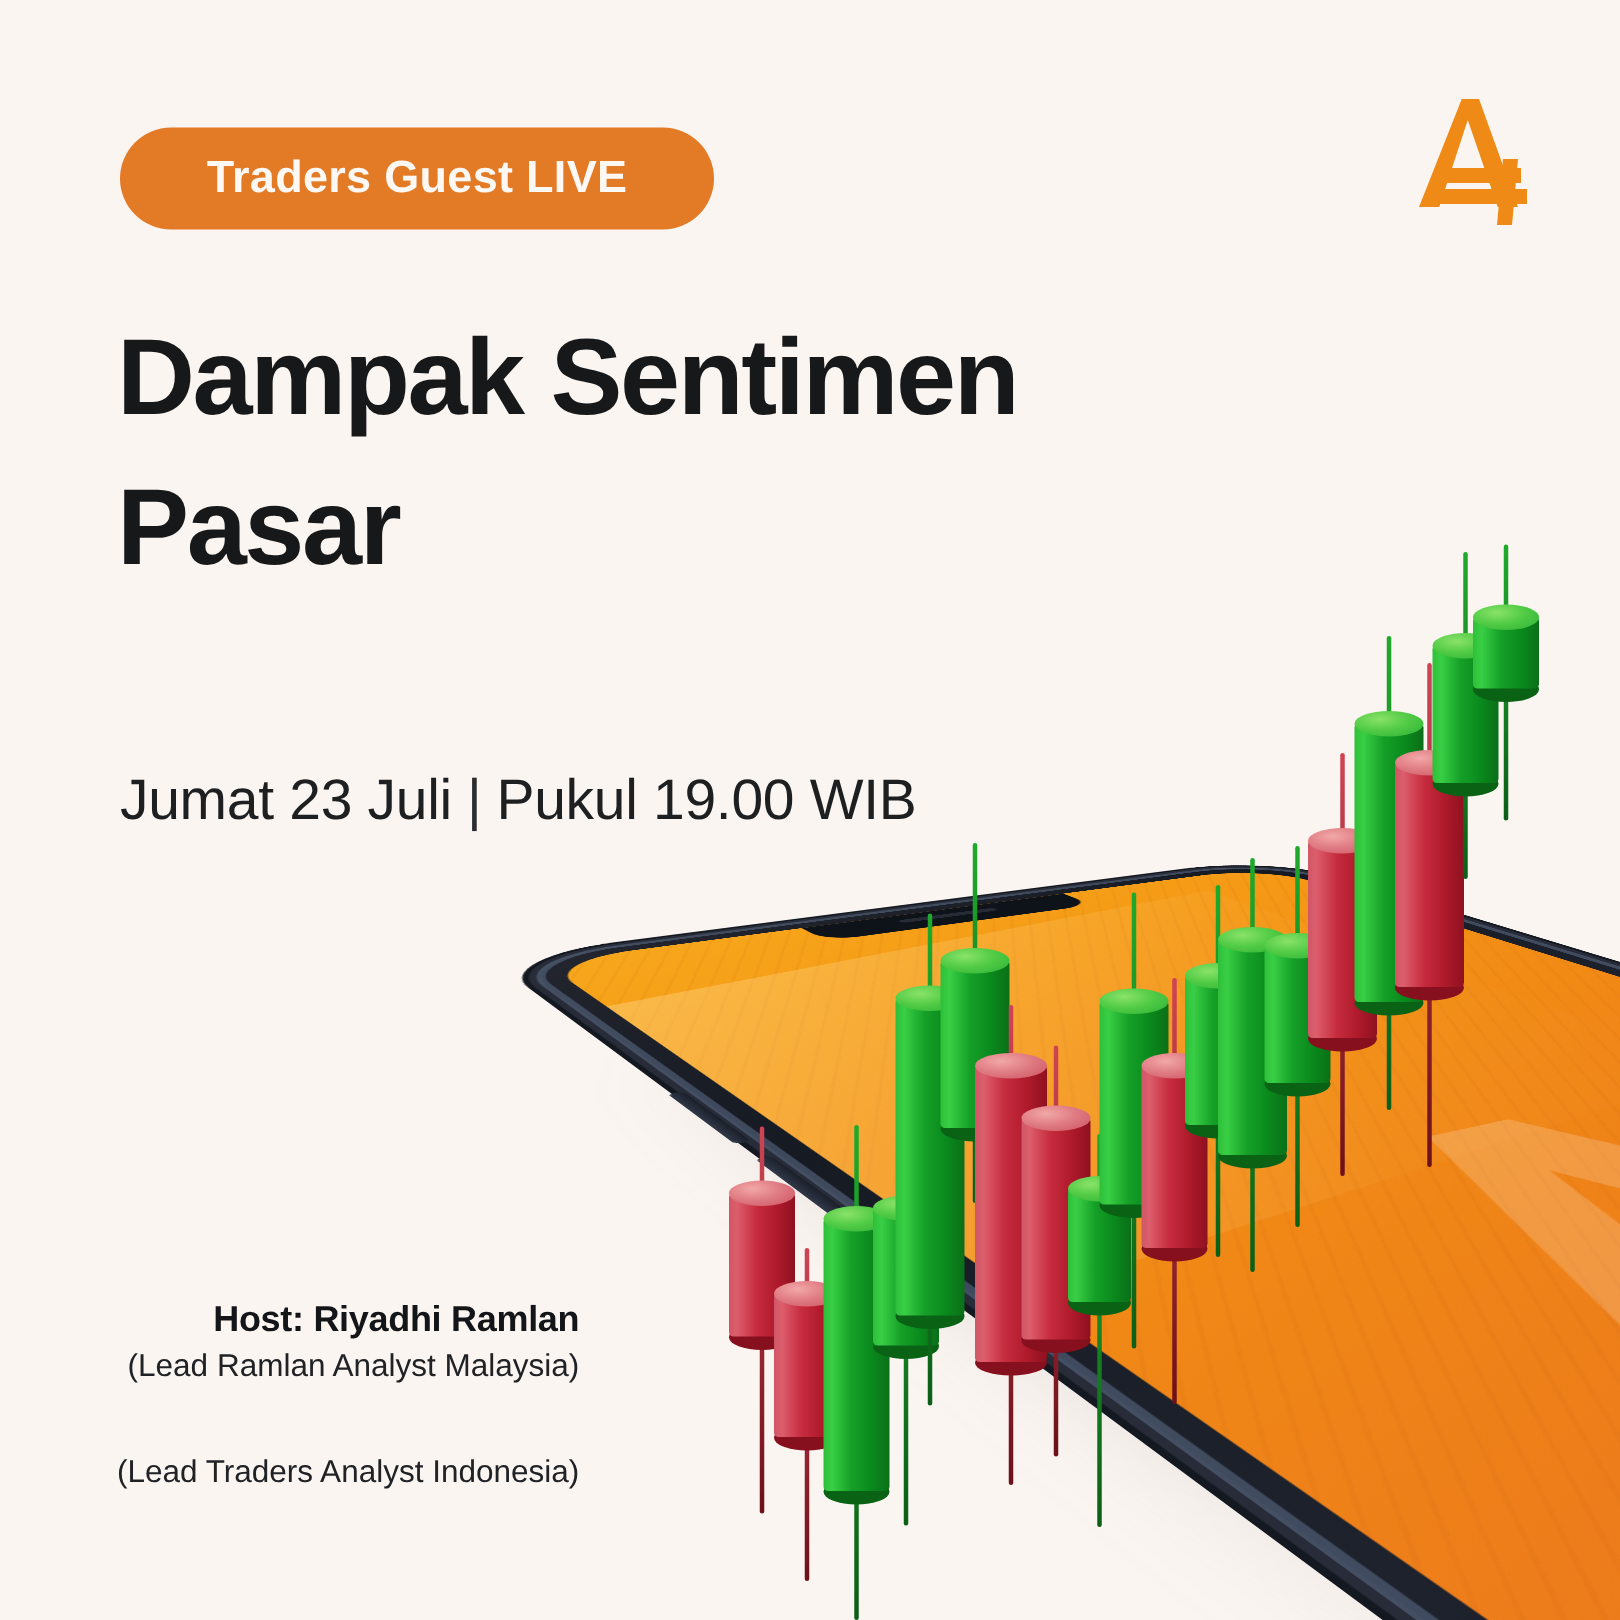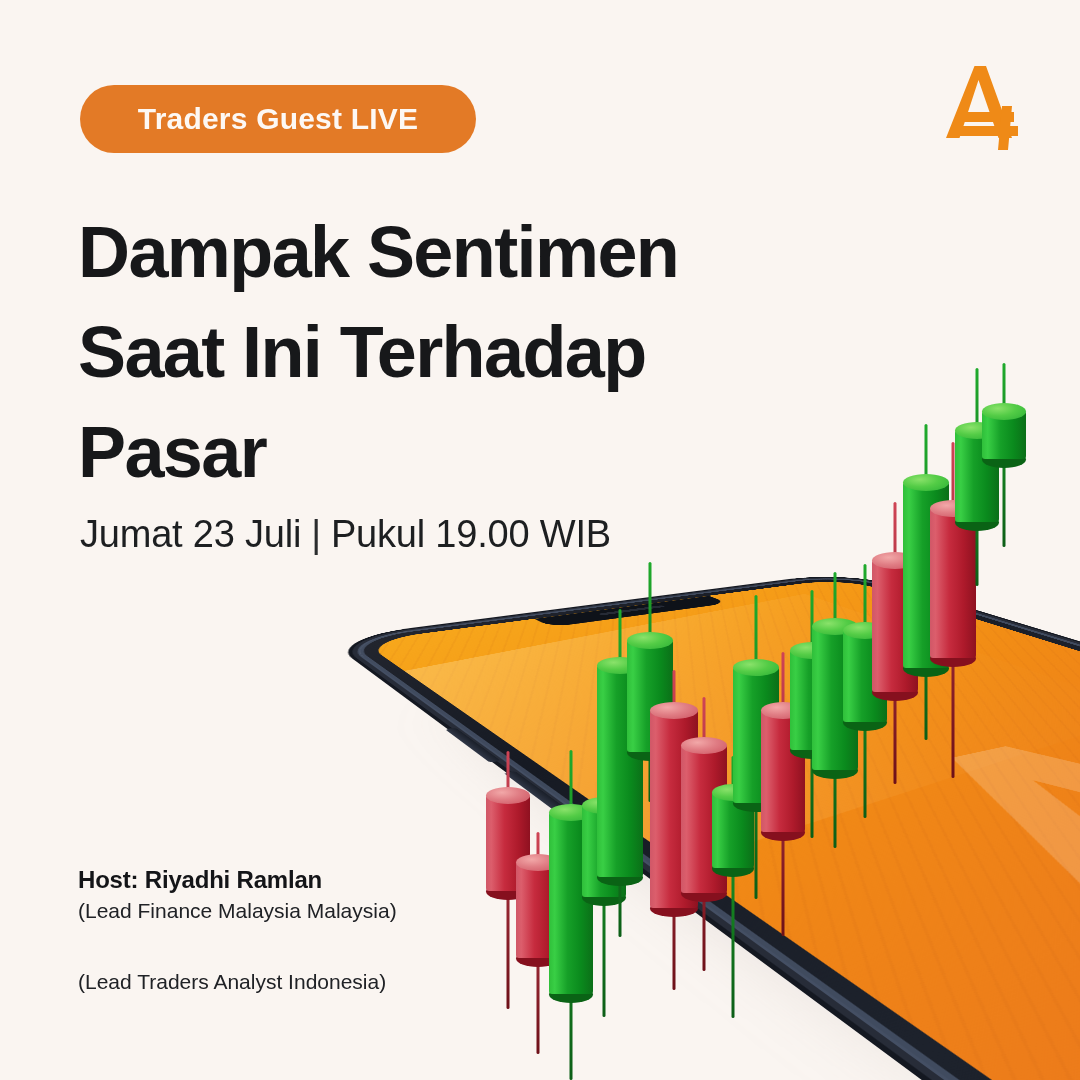--- a/index.html
+++ b/index.html
@@ -34,21 +34,21 @@
 
   
   .dateline{
     position:absolute;left:80px;top:513px;
     color:#1d1f21;font-size:38px;font-weight:400;letter-spacing:-.2px;
     white-space:nowrap;
   }
   .dsep{display:inline-block;margin:0 10px;font-weight:300;color:#2a2c2e;}
 
   
-  .credits{position:absolute;left:78px;top:866px;z-index:40;}
+  .credits{position:absolute;left:78px;top:866px;z-index:40;text-align:right;}
   .cr-name{font-size:24px;font-weight:bold;color:#141518;letter-spacing:-.2px;white-space:nowrap;}
   .cr-role{font-size:21px;font-weight:400;color:#202226;margin-top:5px;white-space:nowrap;}
   .cr-gap{height:42px;}
 
   
   .scene{
     position:absolute;left:300px;top:600px;width:860px;height:560px;
     perspective:1400px;z-index:10;
   }
   .phone-wrap{
@@ -161,21 +161,20 @@
         <path d="M40.5 4 L52 4 L78 76 L64.5 76 L44.5 18 L25.5 76 L12 76 Z"></path>
         <path d="M24 50 L80 50 L80 60 L20.5 60 Z"></path>
         <path d="M28 64 L84 64 L84 74 L24.5 74 Z"></path>
         <path d="M68 44 L78 44 L74 88 L64 88 Z"></path>
       </g>
     </svg>
   </div>
 
   <div class="headline">
     <span class="ln">Dampak Sentimen</span>
-    <span class="ln">Saat Ini Terhadap</span>
     <span class="ln">Pasar</span>
   </div>
 
   <div class="dateline">
     <span>Jumat 23 Juli</span><span class="dsep">|</span><span>Pukul 19.00 WIB</span>
   </div>
 
   <div class="scene">
     <div class="phone-wrap">
       <div class="phone-shadow"></div>
@@ -354,18 +353,18 @@
         <div class="body g" style="top: 48px; width: 44px; height: 48px;">
           <div class="base"></div>
           <div class="side"></div>
           <div class="cap"></div>
         </div>
       </div>
     </div>
 
   <div class="credits">
     <div class="cr-name">Host: Riyadhi Ramlan</div>
-    <div class="cr-role">(Lead Finance Malaysia Malaysia)</div>
+    <div class="cr-role">(Lead Ramlan Analyst Malaysia)</div>
     <div class="cr-gap"></div>
     <div class="cr-role">(Lead Traders Analyst Indonesia)</div>
   </div>
 
 </div>
 
 </body></html>

